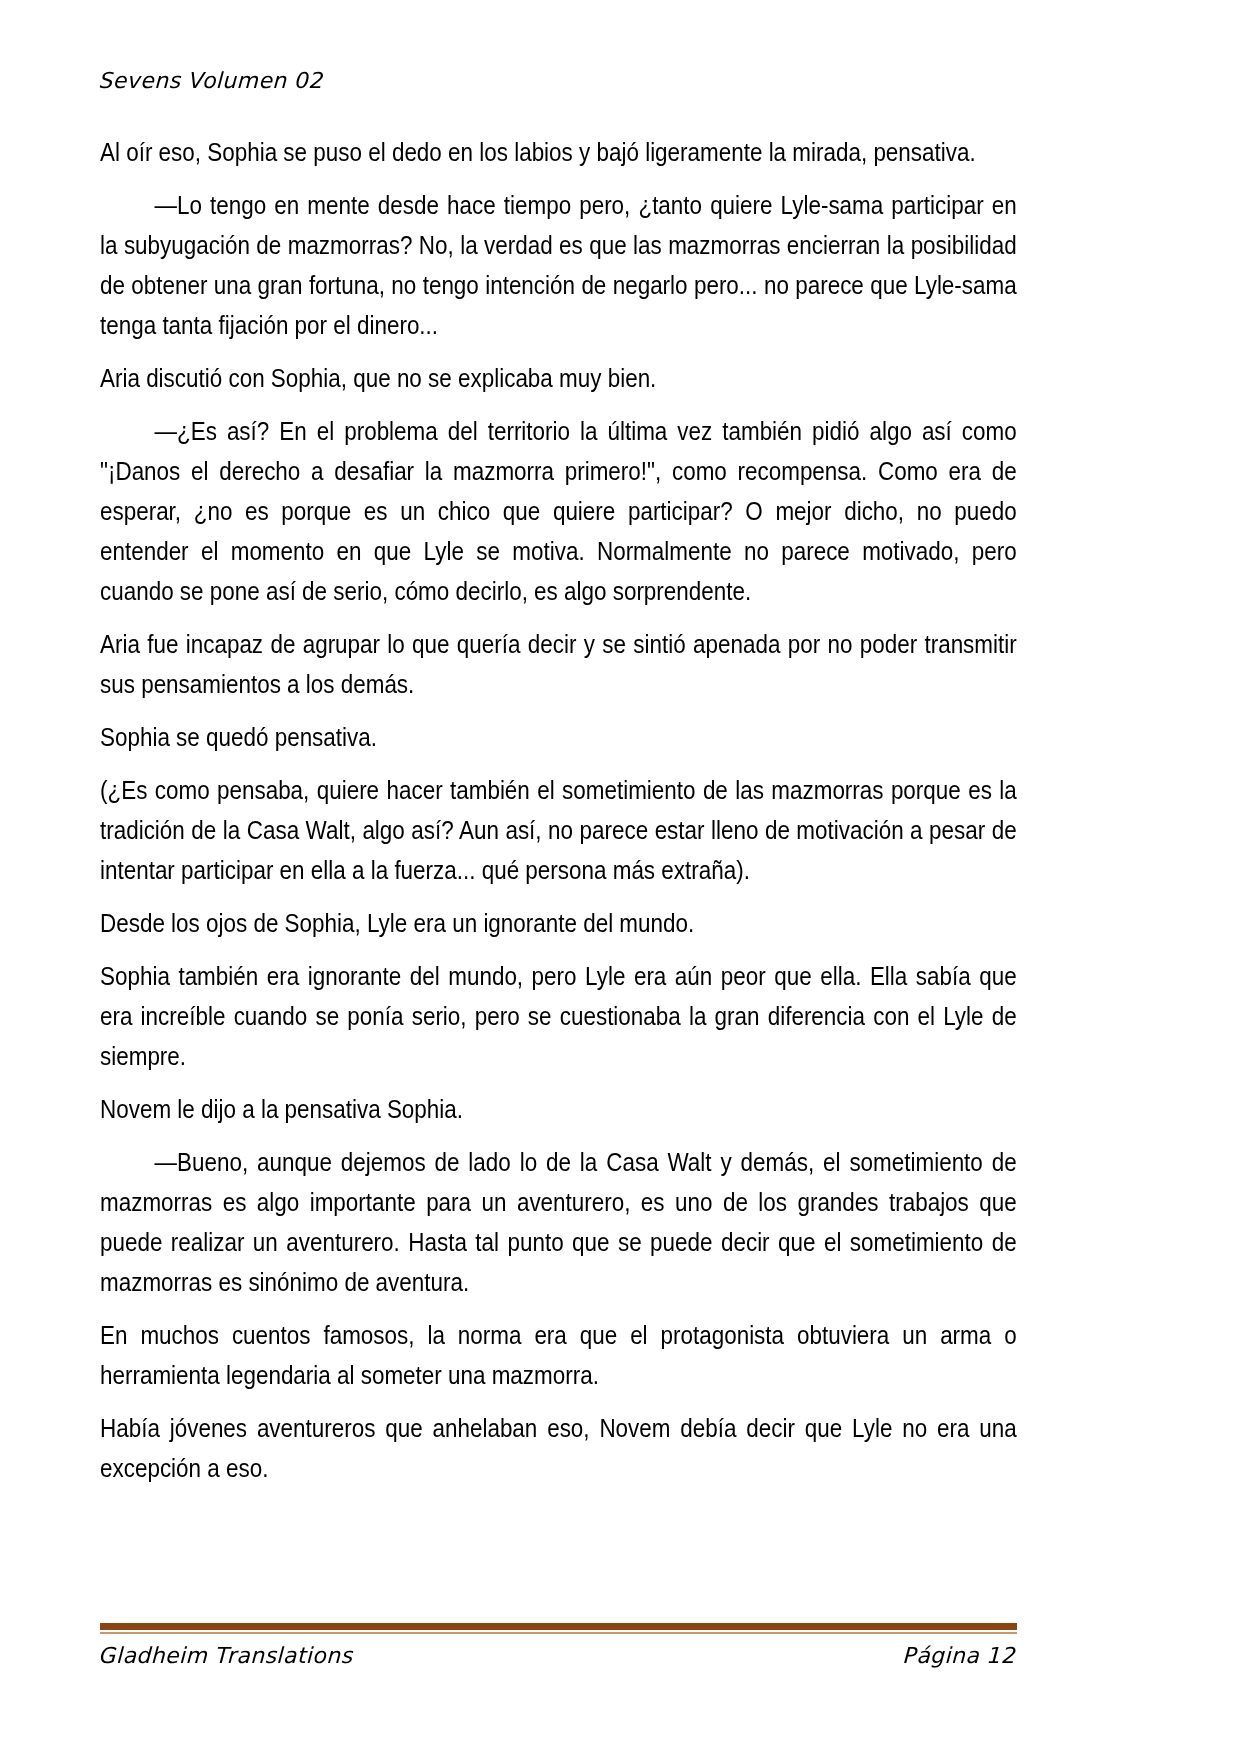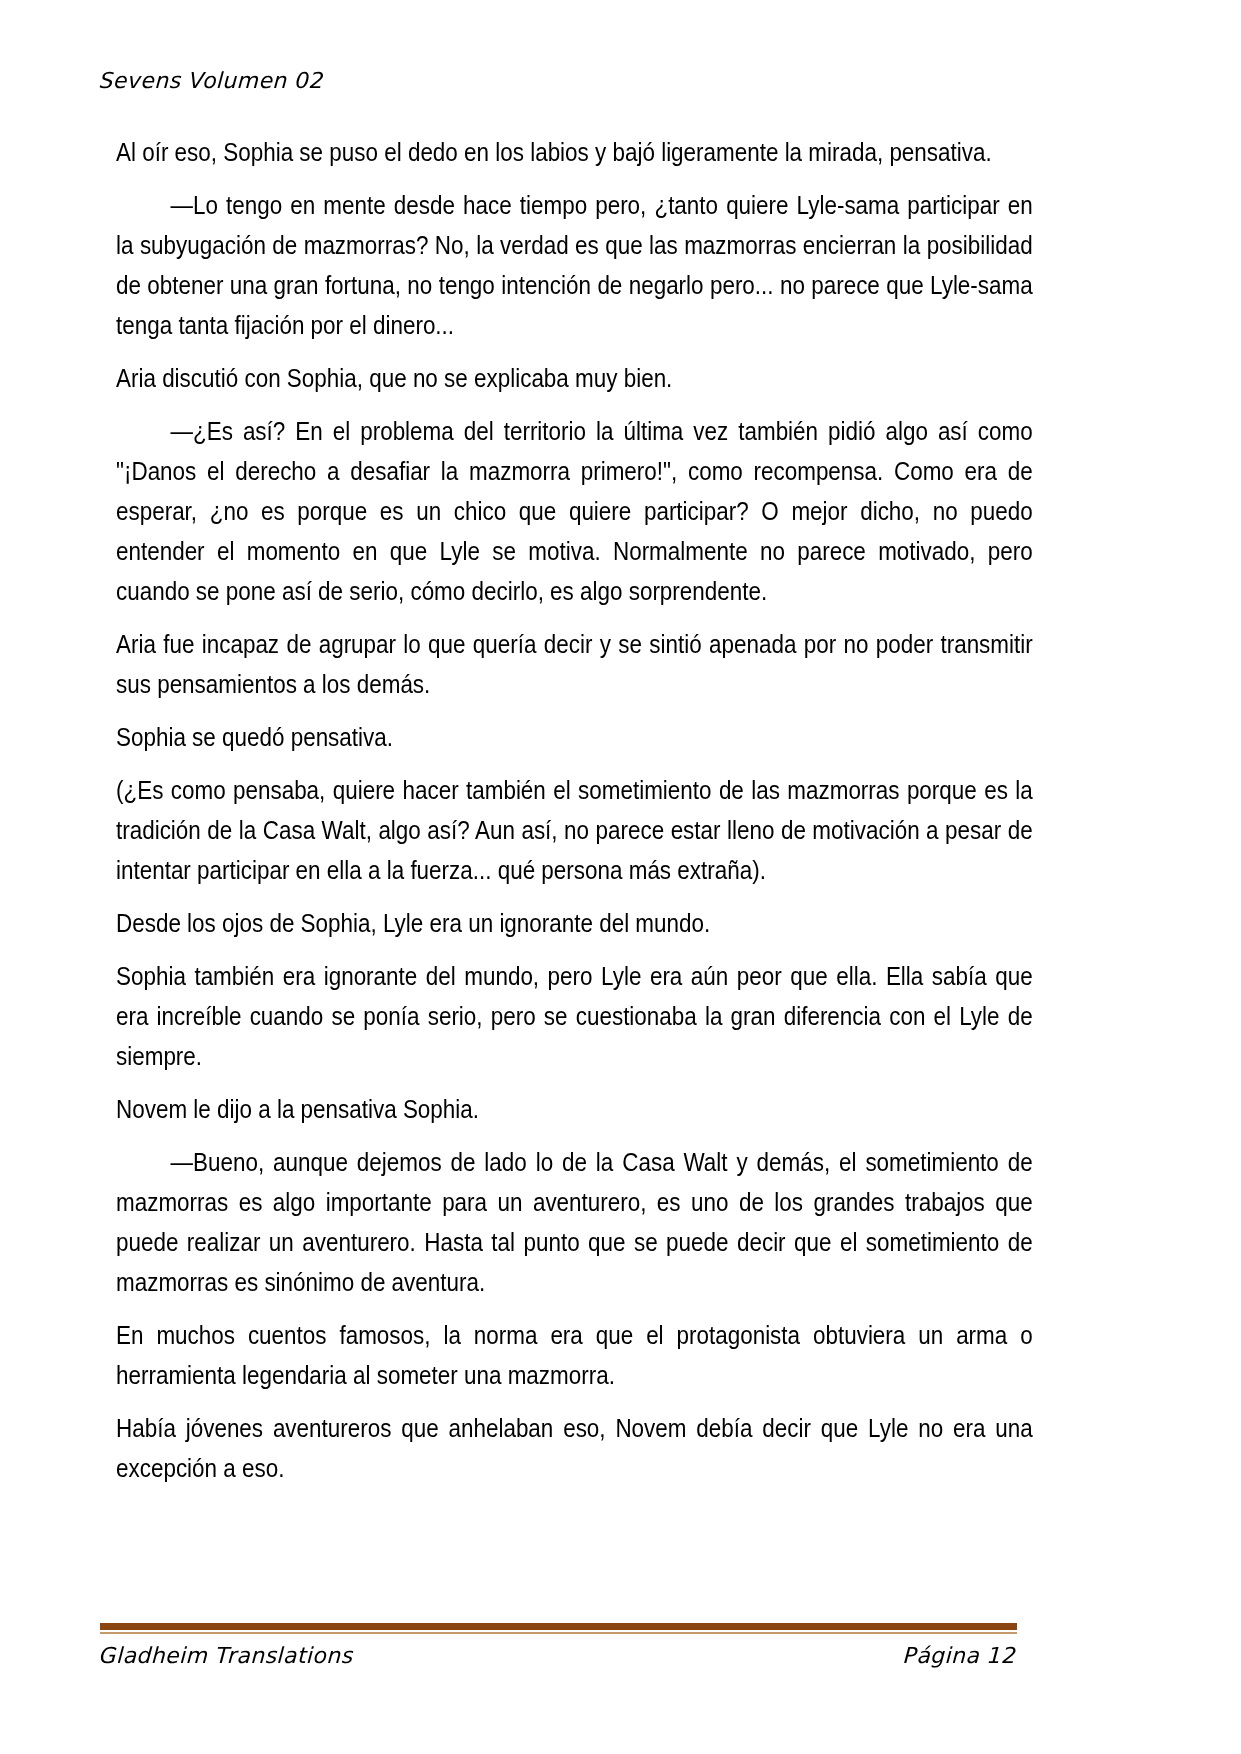--- a/index.html
+++ b/index.html
@@ -33,21 +33,21 @@
     letter-spacing: 0.4px;
     color: #000000;
     white-space: nowrap;
     transform: skewX(-4deg);
     transform-origin: left center;
   }
 
   
   .content {
     position: absolute;
-    left: 116px;
+    left: 100px;
     top: 132px;
     width: 917px;
   }
 
   .para {
     font-family: "Liberation Sans Narrow", "Liberation Sans", sans-serif;
     font-size: 25.5px;
     line-height: 40px;
     color: #000000;
     text-align: justify;

